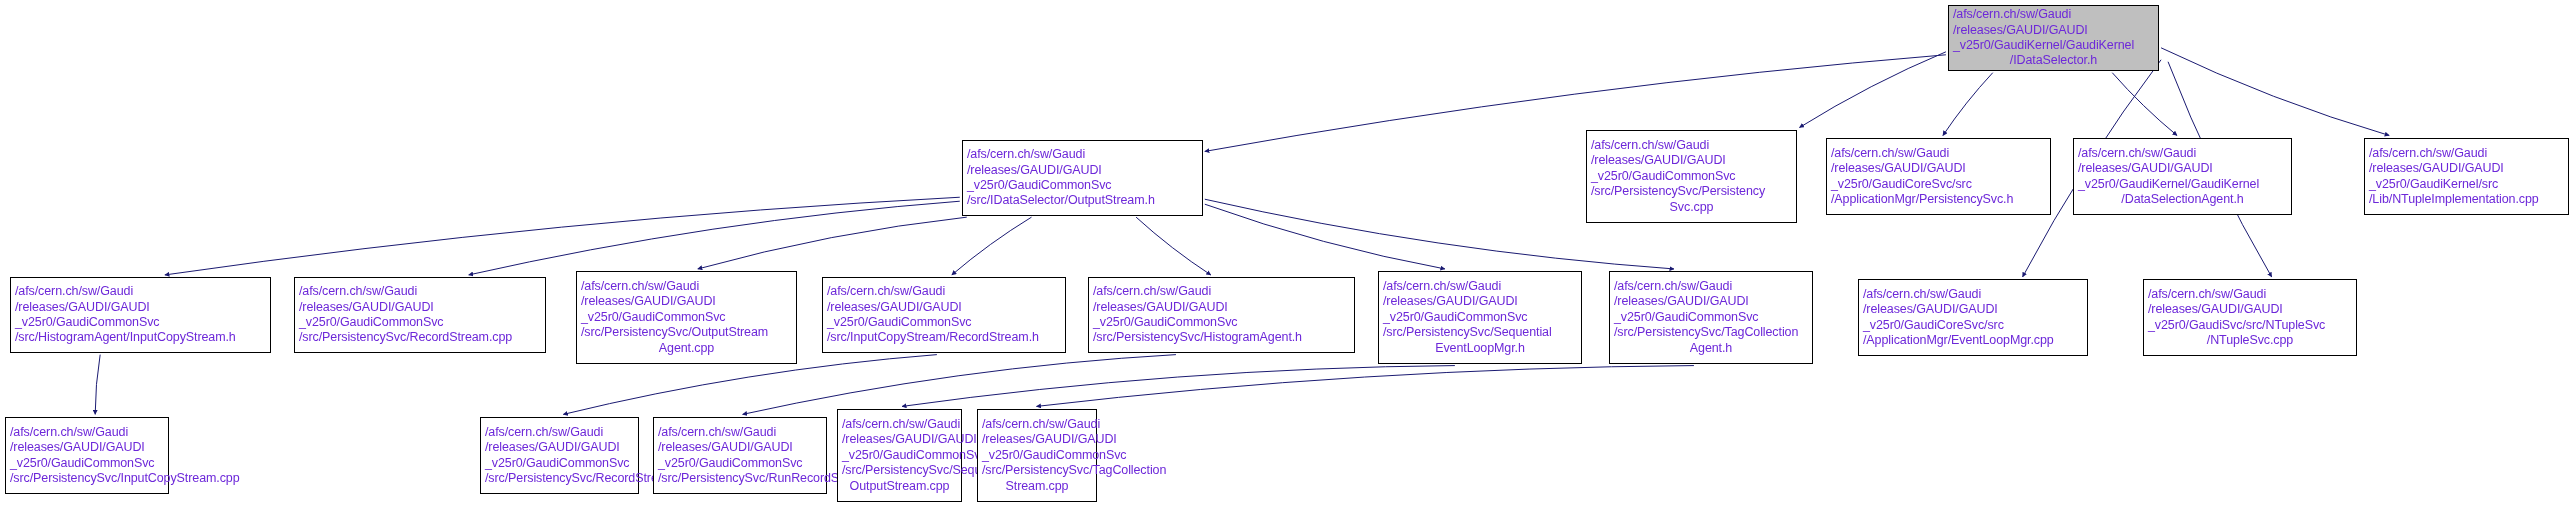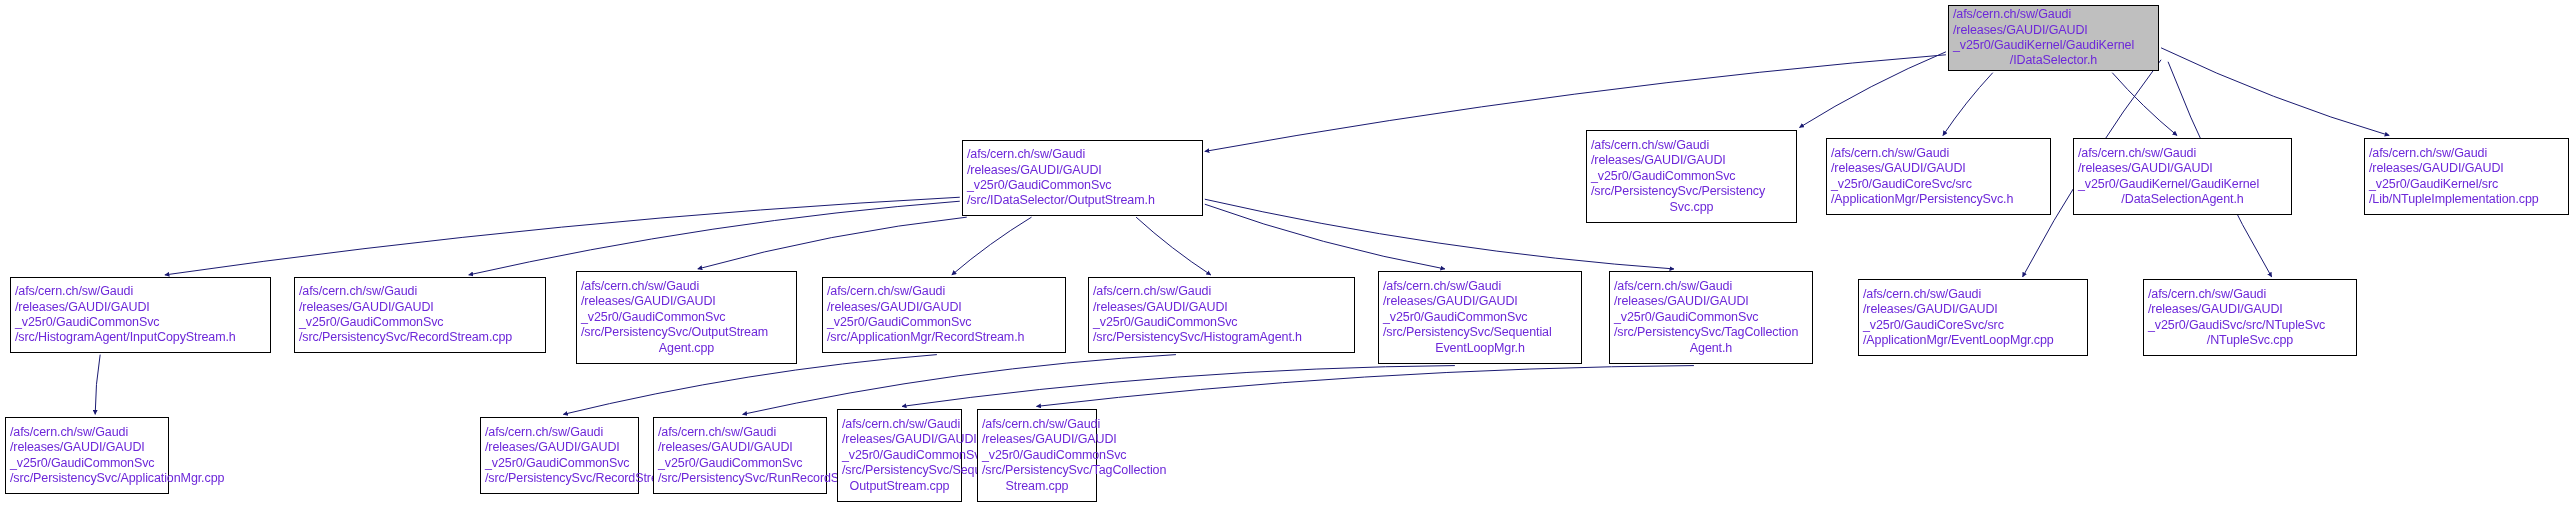--- a/index.html
+++ b/index.html
@@ -89,26 +89,26 @@
   <div id="nodes-group">
       <div class="node current" style="left: 1948px; top: 5px; width: 211px; height: 66px;"><span class="nl left">/afs/cern.ch/sw/Gaudi</span><span class="nl left">/releases/GAUDI/GAUDI</span><span class="nl left">_v25r0/GaudiKernel/GaudiKernel</span><span class="nl">/IDataSelector.h</span></div>
       <div class="node" style="left: 962px; top: 140px; width: 241px; height: 76px;"><span class="nl left">/afs/cern.ch/sw/Gaudi</span><span class="nl left">/releases/GAUDI/GAUDI</span><span class="nl left">_v25r0/GaudiCommonSvc</span><span class="nl left">/src/IDataSelector/OutputStream.h</span></div>
       <div class="node" style="left: 1586px; top: 130px; width: 211px; height: 93px;"><span class="nl left">/afs/cern.ch/sw/Gaudi</span><span class="nl left">/releases/GAUDI/GAUDI</span><span class="nl left">_v25r0/GaudiCommonSvc</span><span class="nl left">/src/PersistencySvc/Persistency</span><span class="nl">Svc.cpp</span></div>
       <div class="node" style="left: 1826px; top: 138px; width: 225px; height: 77px;"><span class="nl left">/afs/cern.ch/sw/Gaudi</span><span class="nl left">/releases/GAUDI/GAUDI</span><span class="nl left">_v25r0/GaudiCoreSvc/src</span><span class="nl left">/ApplicationMgr/PersistencySvc.h</span></div>
       <div class="node" style="left: 2073px; top: 138px; width: 219px; height: 77px;"><span class="nl left">/afs/cern.ch/sw/Gaudi</span><span class="nl left">/releases/GAUDI/GAUDI</span><span class="nl left">_v25r0/GaudiKernel/GaudiKernel</span><span class="nl">/DataSelectionAgent.h</span></div>
       <div class="node" style="left: 2364px; top: 138px; width: 205px; height: 77px;"><span class="nl left">/afs/cern.ch/sw/Gaudi</span><span class="nl left">/releases/GAUDI/GAUDI</span><span class="nl left">_v25r0/GaudiKernel/src</span><span class="nl left">/Lib/NTupleImplementation.cpp</span></div>
       <div class="node" style="left: 10px; top: 277px; width: 261px; height: 76px;"><span class="nl left">/afs/cern.ch/sw/Gaudi</span><span class="nl left">/releases/GAUDI/GAUDI</span><span class="nl left">_v25r0/GaudiCommonSvc</span><span class="nl left">/src/HistogramAgent/InputCopyStream.h</span></div>
       <div class="node" style="left: 294px; top: 277px; width: 252px; height: 76px;"><span class="nl left">/afs/cern.ch/sw/Gaudi</span><span class="nl left">/releases/GAUDI/GAUDI</span><span class="nl left">_v25r0/GaudiCommonSvc</span><span class="nl left">/src/PersistencySvc/RecordStream.cpp</span></div>
       <div class="node" style="left: 576px; top: 271px; width: 221px; height: 93px;"><span class="nl left">/afs/cern.ch/sw/Gaudi</span><span class="nl left">/releases/GAUDI/GAUDI</span><span class="nl left">_v25r0/GaudiCommonSvc</span><span class="nl left">/src/PersistencySvc/OutputStream</span><span class="nl">Agent.cpp</span></div>
-      <div class="node" style="left: 822px; top: 277px; width: 244px; height: 76px;"><span class="nl left">/afs/cern.ch/sw/Gaudi</span><span class="nl left">/releases/GAUDI/GAUDI</span><span class="nl left">_v25r0/GaudiCommonSvc</span><span class="nl left">/src/ApplicationMgr/RecordStream.h</span></div>
+      <div class="node" style="left: 822px; top: 277px; width: 244px; height: 76px;"><span class="nl left">/afs/cern.ch/sw/Gaudi</span><span class="nl left">/releases/GAUDI/GAUDI</span><span class="nl left">_v25r0/GaudiCommonSvc</span><span class="nl left">/src/InputCopyStream/RecordStream.h</span></div>
       <div class="node" style="left: 1088px; top: 277px; width: 267px; height: 76px;"><span class="nl left">/afs/cern.ch/sw/Gaudi</span><span class="nl left">/releases/GAUDI/GAUDI</span><span class="nl left">_v25r0/GaudiCommonSvc</span><span class="nl left">/src/PersistencySvc/HistogramAgent.h</span></div>
       <div class="node" style="left: 1378px; top: 271px; width: 204px; height: 93px;"><span class="nl left">/afs/cern.ch/sw/Gaudi</span><span class="nl left">/releases/GAUDI/GAUDI</span><span class="nl left">_v25r0/GaudiCommonSvc</span><span class="nl left">/src/PersistencySvc/Sequential</span><span class="nl">EventLoopMgr.h</span></div>
       <div class="node" style="left: 1609px; top: 271px; width: 204px; height: 93px;"><span class="nl left">/afs/cern.ch/sw/Gaudi</span><span class="nl left">/releases/GAUDI/GAUDI</span><span class="nl left">_v25r0/GaudiCommonSvc</span><span class="nl left">/src/PersistencySvc/TagCollection</span><span class="nl">Agent.h</span></div>
       <div class="node" style="left: 1858px; top: 279px; width: 230px; height: 77px;"><span class="nl left">/afs/cern.ch/sw/Gaudi</span><span class="nl left">/releases/GAUDI/GAUDI</span><span class="nl left">_v25r0/GaudiCoreSvc/src</span><span class="nl left">/ApplicationMgr/EventLoopMgr.cpp</span></div>
       <div class="node" style="left: 2143px; top: 279px; width: 214px; height: 77px;"><span class="nl left">/afs/cern.ch/sw/Gaudi</span><span class="nl left">/releases/GAUDI/GAUDI</span><span class="nl left">_v25r0/GaudiSvc/src/NTupleSvc</span><span class="nl">/NTupleSvc.cpp</span></div>
-      <div class="node" style="left: 5px; top: 417px; width: 164px; height: 77px;"><span class="nl left">/afs/cern.ch/sw/Gaudi</span><span class="nl left">/releases/GAUDI/GAUDI</span><span class="nl left">_v25r0/GaudiCommonSvc</span><span class="nl left">/src/PersistencySvc/ApplicationMgr.cpp</span></div>
+      <div class="node" style="left: 5px; top: 417px; width: 164px; height: 77px;"><span class="nl left">/afs/cern.ch/sw/Gaudi</span><span class="nl left">/releases/GAUDI/GAUDI</span><span class="nl left">_v25r0/GaudiCommonSvc</span><span class="nl left">/src/PersistencySvc/InputCopyStream.cpp</span></div>
       <div class="node" style="left: 480px; top: 417px; width: 159px; height: 77px;"><span class="nl left">/afs/cern.ch/sw/Gaudi</span><span class="nl left">/releases/GAUDI/GAUDI</span><span class="nl left">_v25r0/GaudiCommonSvc</span><span class="nl left">/src/PersistencySvc/RecordStream.cpp</span></div>
       <div class="node" style="left: 653px; top: 417px; width: 174px; height: 77px;"><span class="nl left">/afs/cern.ch/sw/Gaudi</span><span class="nl left">/releases/GAUDI/GAUDI</span><span class="nl left">_v25r0/GaudiCommonSvc</span><span class="nl left">/src/PersistencySvc/RunRecordStream.cpp</span></div>
       <div class="node" style="left: 837px; top: 409px; width: 125px; height: 93px;"><span class="nl left">/afs/cern.ch/sw/Gaudi</span><span class="nl left">/releases/GAUDI/GAUDI</span><span class="nl left">_v25r0/GaudiCommonSvc</span><span class="nl left">/src/PersistencySvc/Sequential</span><span class="nl">OutputStream.cpp</span></div>
       <div class="node" style="left: 977px; top: 409px; width: 120px; height: 93px;"><span class="nl left">/afs/cern.ch/sw/Gaudi</span><span class="nl left">/releases/GAUDI/GAUDI</span><span class="nl left">_v25r0/GaudiCommonSvc</span><span class="nl left">/src/PersistencySvc/TagCollection</span><span class="nl">Stream.cpp</span></div>
     </div>
 </div>
 
 
 </body></html>

